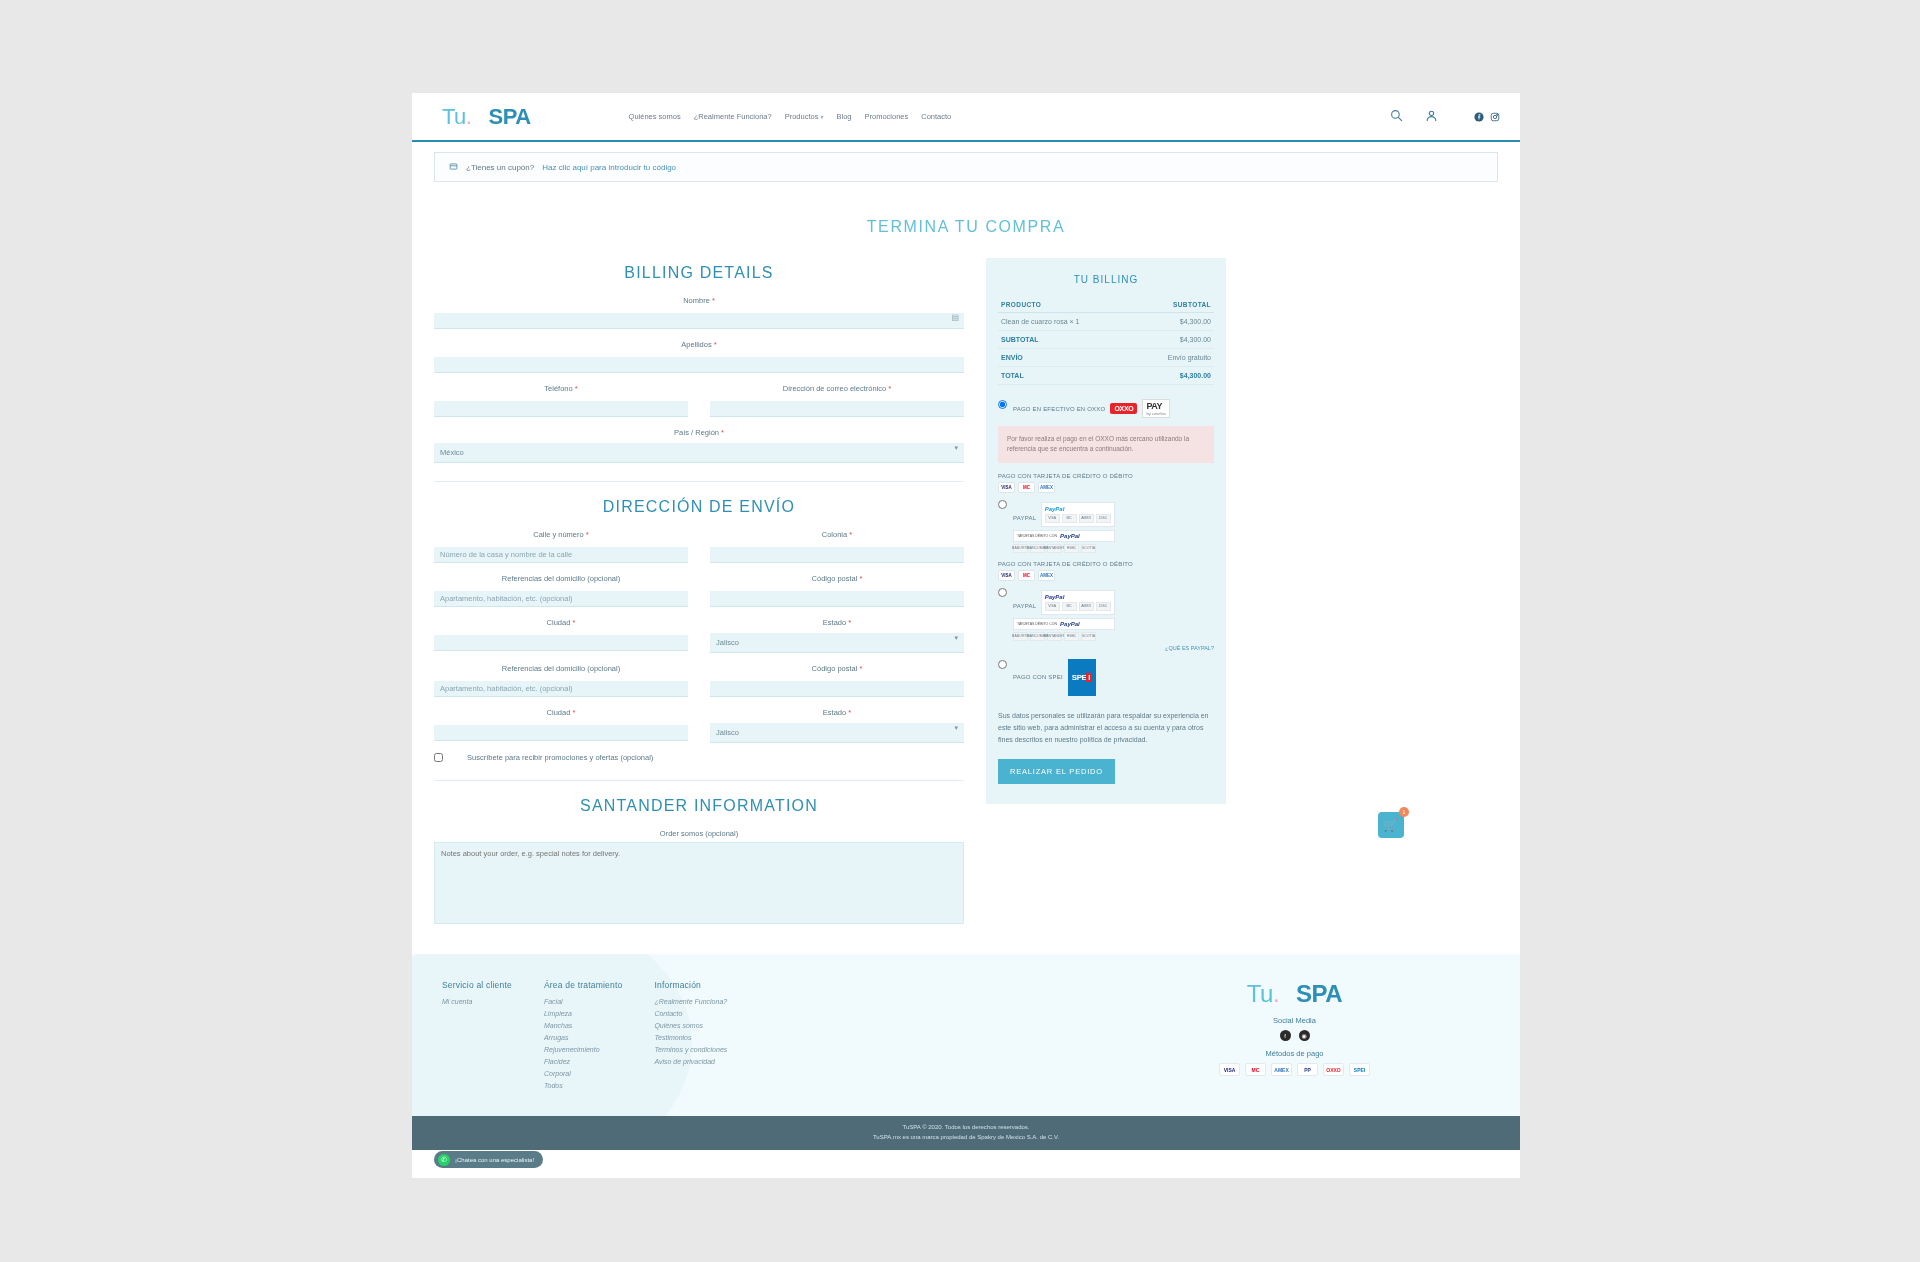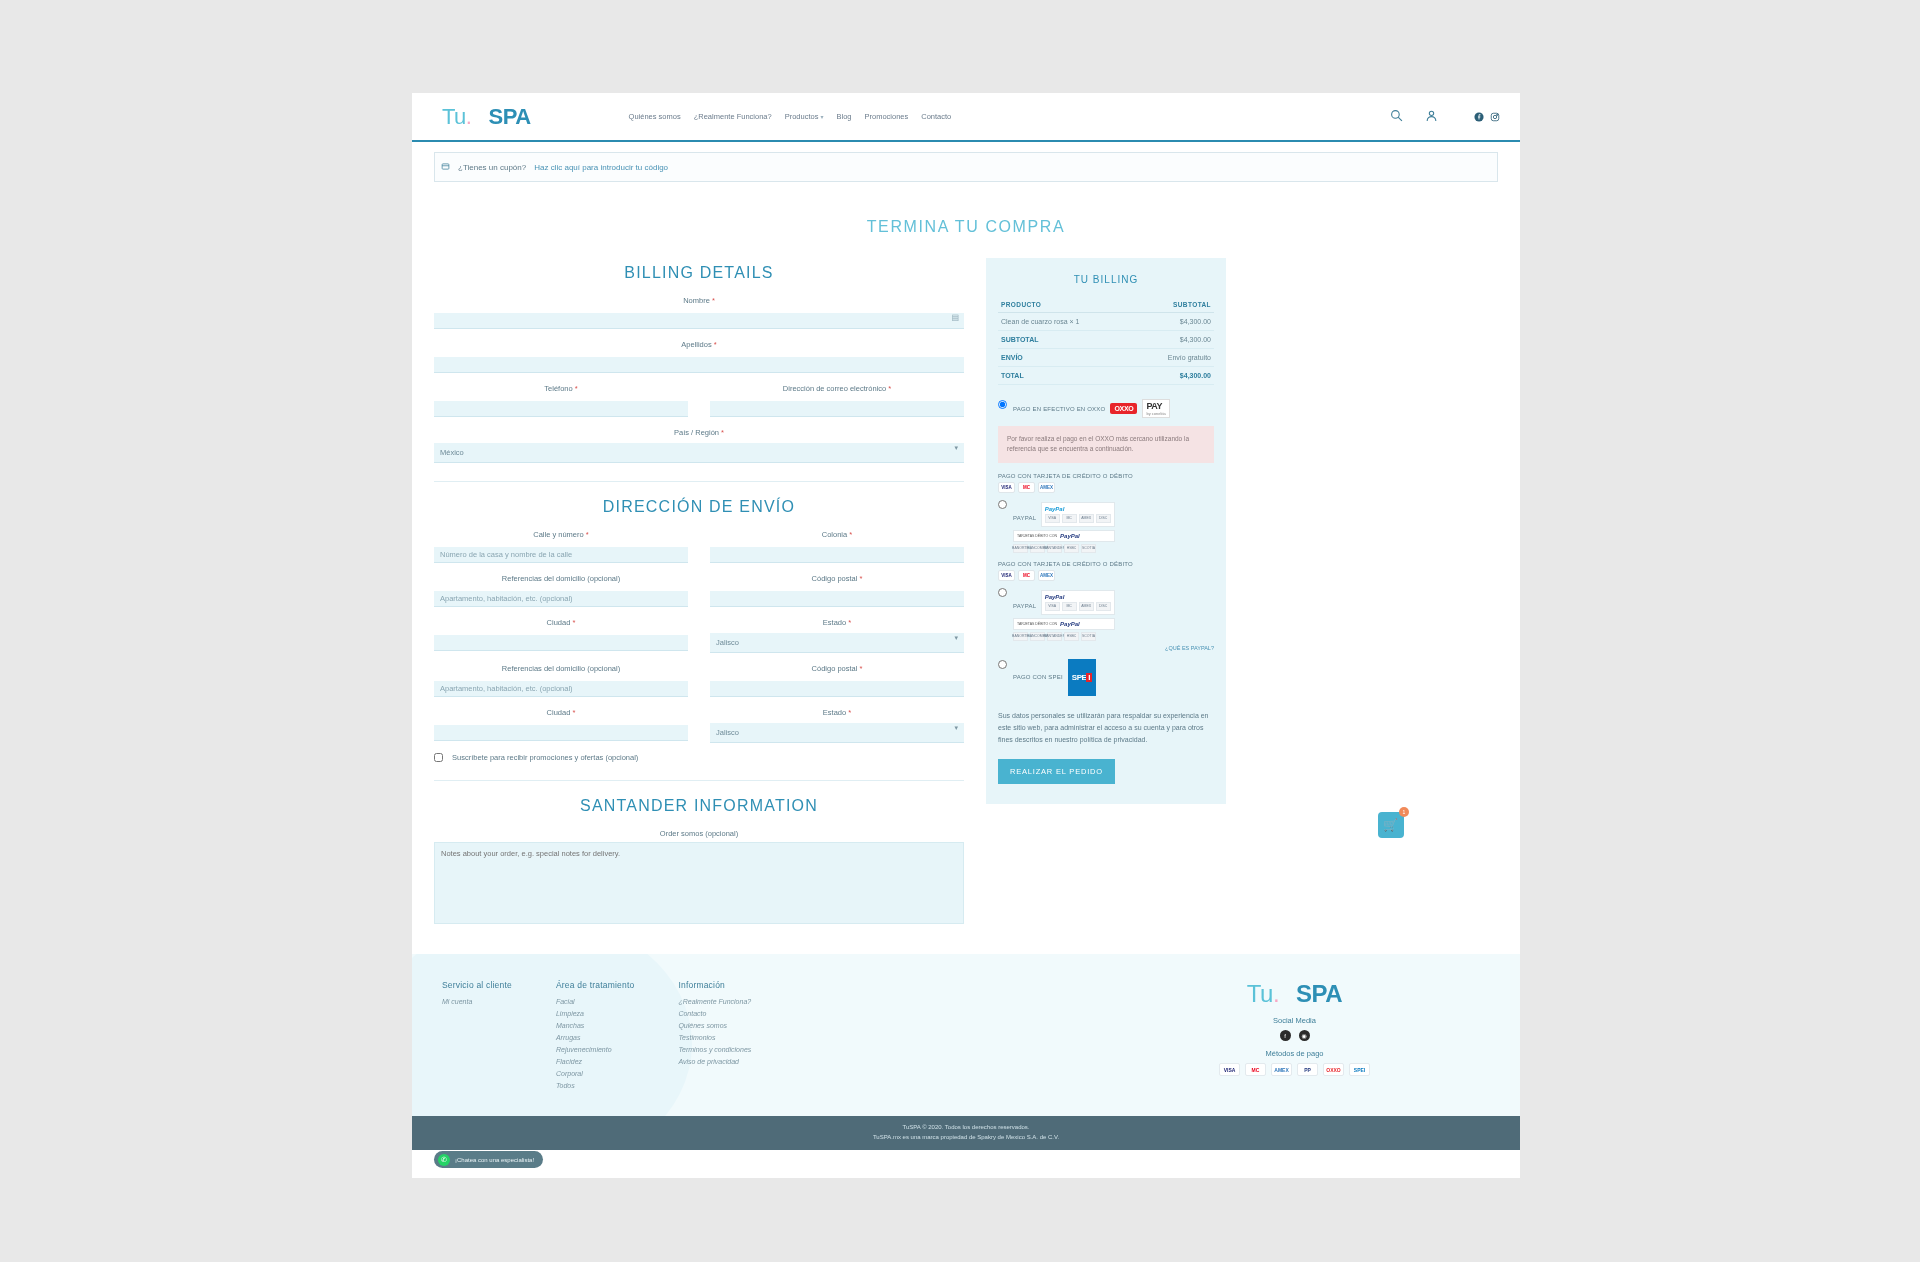--- a/index.html
+++ b/index.html
@@ -36,21 +36,21 @@
   .header-icons { margin-left:auto; display:flex; align-items:center; gap:22px; }
   .header-icons .ic { color:#3f7f99; }
   .social-ic { display:flex; gap:6px; margin-left:14px; }
   .teal-line { height:2px; background:#2b8bb0; }
 
   
   .coupon-wrap { padding:10px 22px 0 22px; }
   .coupon {
     border:1px solid #d9e6ec; background:#fbfdfe;
     height:30px; display:flex; align-items:center; gap:8px;
-    padding:0 6px; font-size:8px; color:#5f7a88;
+    padding:0 14px; font-size:8px; color:#5f7a88;
   }
   .coupon .tag-ic { color:#3d7f99; }
   .coupon a { color:#4a93b5; text-decoration:none; }
 
   
   .page-title {
     text-align:center; color:#63c0d8; font-size:16px;
     letter-spacing:1.6px; margin:36px 0 22px 0; font-weight:400;
   }
 
@@ -84,21 +84,21 @@
     border-bottom:1px solid #cfe6ee; font-size:7.5px; color:#6e8b98;
     padding:0 6px; appearance:none;
     font-family:"Liberation Sans", sans-serif;
   }
   .sel-wrap { position:relative; }
   .sel-wrap:after {
     content:"▾"; position:absolute; right:6px; top:3px;
     font-size:7px; color:#7e97a3; pointer-events:none;
   }
   .hr { height:1px; background:#e0eef3; margin:18px 0 16px 0; }
-  .check-row { display:flex; align-items:center; gap:9px; margin-top:10px; }
+  .check-row { display:flex; align-items:center; gap:24px; margin-top:10px; }
   .check-row input { width:9px; height:9px; margin:0; }
   .check-row label { font-size:7.5px; color:#5d7a88; }
   .ta {
     width:100%; height:82px; background:#e7f5f9; border:1px solid #d6ebf1;
     font-size:7.5px; color:#7e97a3; padding:6px; resize:none;
     font-family:"Liberation Sans", sans-serif;
   }
 
   
   .order-title {
@@ -172,21 +172,21 @@
   }
   .place-order {
     background:#49b3d0; color:#fff; border:none; font-size:7.5px;
     letter-spacing:0.8px; padding:8px 12px; cursor:pointer;
     font-family:"Liberation Sans", sans-serif;
   }
 
   
   .footer {
     margin-top:26px; background:#f1fafc; padding:26px 30px 22px 30px;
-    display:flex; gap:44px; position:relative; overflow:hidden;
+    display:flex; gap:32px; position:relative; overflow:hidden;
   }
   .footer:before {
     content:""; position:absolute; left:-40px; top:-40px;
     width:320px; height:260px; border-radius:50%;
     background:#e8f6fa; z-index:0;
   }
   .fcol { position:relative; z-index:1; }
   .fcol h4 {
     font-size:8.5px; color:#3f7f99; font-weight:400; margin:0 0 8px 0;
     letter-spacing:0.2px;

